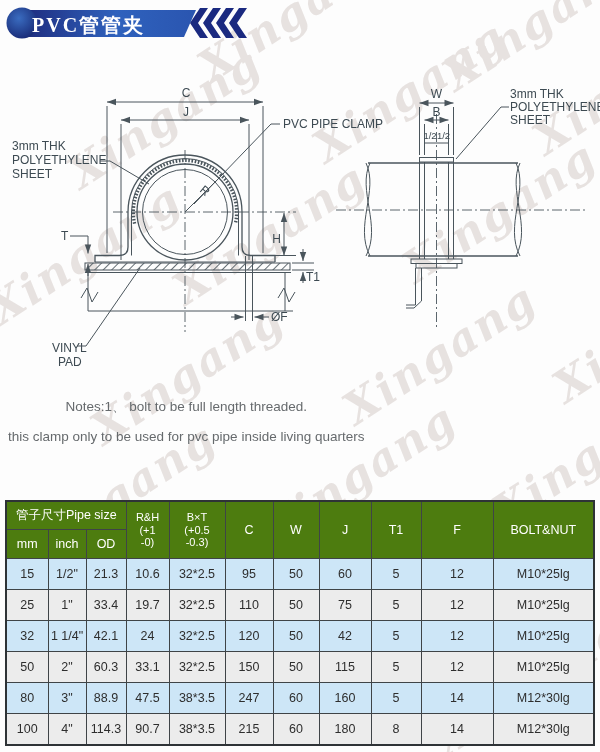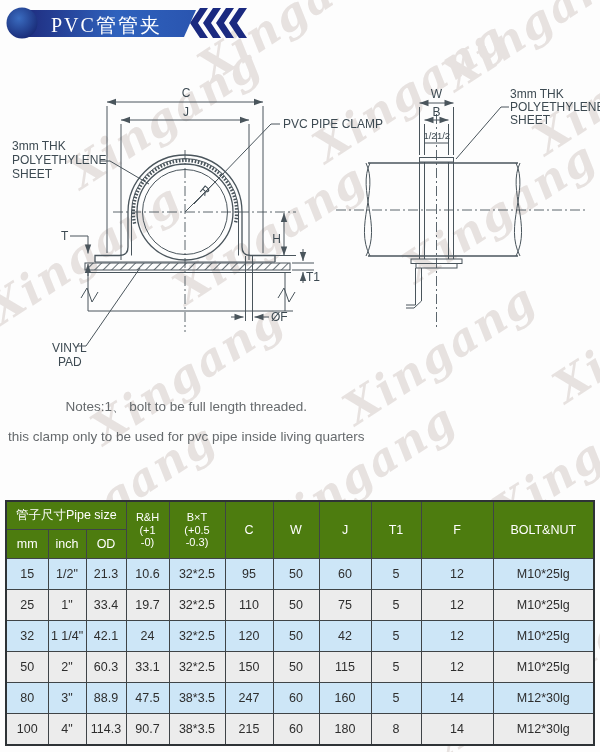--- a/index.html
+++ b/index.html
@@ -10,22 +10,22 @@
   }
   
   .wm-layer{position:absolute;inset:0;z-index:0;pointer-events:none;}
   .wm{
     position:absolute;font-family:"DejaVu Serif", serif;font-style:italic;font-weight:bold;
     font-size:44px;color:#e7e2e0;transform:rotate(-33deg);letter-spacing:2px;white-space:nowrap;
   }
   
   .banner{position:absolute;left:4px;top:3px;width:260px;height:42px;z-index:3;}
   .banner-title{
-    position:absolute;left:47px;top:9px;z-index:4;color:#ffffff;
-    font-family:"Liberation Serif", serif;font-weight:normal;font-size:20px;letter-spacing:2px;
+    position:absolute;left:28px;top:9px;z-index:4;color:#ffffff;
+    font-family:"Liberation Serif", serif;font-weight:bold;font-size:20px;letter-spacing:2px;
   }
   
   .drawing{position:absolute;left:0;top:50px;z-index:1;}
   .ln{stroke:#4a555c;fill:none;stroke-width:1;}
   .thick{stroke-width:1.3;}
   .cl{stroke:#4a555c;fill:none;stroke-width:0.9;stroke-dasharray:10 3 2 3;}
   .dtxt{font-family:"Liberation Sans", sans-serif;font-size:12px;fill:#3d4a52;}
   .dtxt-s{font-family:"Liberation Sans", sans-serif;font-size:9.5px;fill:#3d4a52;}
   
   .notes{position:absolute;left:8px;top:398px;z-index:2;color:#666a6d;font-size:13.5px;}

